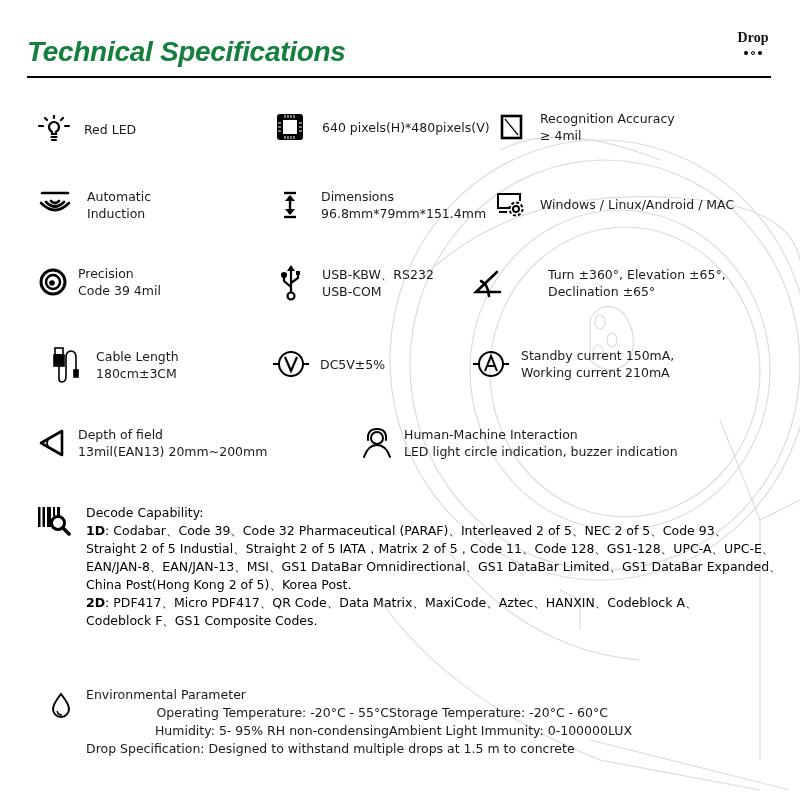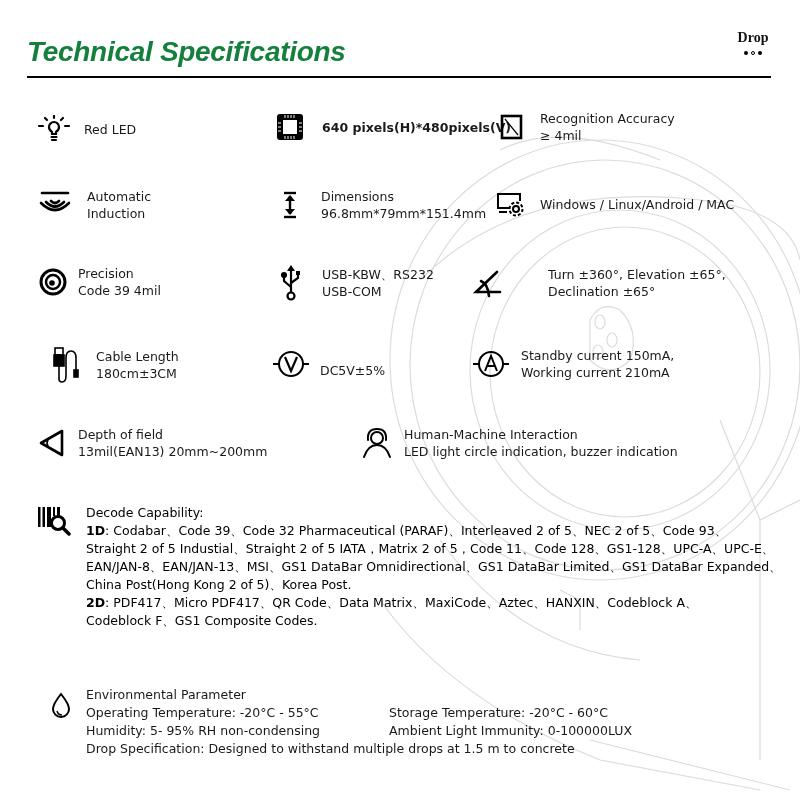--- a/index.html
+++ b/index.html
@@ -25,21 +25,21 @@
   .spec .text { font-size: 12.5px; line-height: 17px; color: #1a1a1a; }
   .spec .text span { display: block; white-space: nowrap; }
 
   .decode { position: absolute; left: 36px; top: 504px; display: flex; z-index: 1; }
   .decode .text { margin-left: 12px; font-size: 12.5px; line-height: 18px; color: #000000; width: 712px; }
   .decode .text b { font-weight: bold; }
   .decode .line { display: block; white-space: nowrap; }
 
   .env { position: absolute; left: 50px; top: 686px; display: flex; z-index: 1; }
   .env .text { margin-left: 14px; font-size: 12.5px; line-height: 18px; color: #1a1a1a; }
-  .env .row { display: flex; white-space: nowrap; }
+  .env .row { display: flex; white-space: nowrap; text-align: right; }
   .env .col1 { width: 303px; }
 </style>
 </head>
 <body>
 
 <svg class="watermark" viewBox="0 0 800 800">
   <g fill="none" stroke="#dcdcdc" stroke-width="1.2">
     <ellipse cx="600" cy="360" rx="210" ry="220"></ellipse>
     <ellipse cx="605" cy="365" rx="195" ry="205"></ellipse>
     <ellipse cx="620" cy="370" rx="150" ry="160"></ellipse>
@@ -107,21 +107,21 @@
           <line x1="19" y1="24" x2="19" y2="27"></line>
       <line x1="3" y1="11" x2="6" y2="11"></line>
           <line x1="3" y1="15" x2="6" y2="15"></line>
           <line x1="3" y1="19" x2="6" y2="19"></line>
       <line x1="24" y1="11" x2="27" y2="11"></line>
           <line x1="24" y1="15" x2="27" y2="15"></line>
           <line x1="24" y1="19" x2="27" y2="19"></line>
         </g>
       </svg>
   </span>
-  <div class="text" style="margin-left:17px;font-weight:bold;">
+  <div class="text" style="margin-left:17px;">
       <span>640 pixels(H)*480pixels(V)</span>
     </div>
 </div>
 
 <div class="spec" style="left:500px; top:110px;">
   <span class="icon" style="width:24px;height:28px;">
     <svg width="24" height="28" viewBox="0 0 24 28">
         <rect x="2" y="3" width="19" height="22" fill="none" stroke="#000" stroke-width="2.6"></rect>
         <line x1="5" y1="6" x2="18" y2="22" stroke="#000" stroke-width="1.2"></line>
       </svg>
@@ -242,21 +242,21 @@
       <rect x="22" y="24" width="4" height="7" fill="#000"></rect>
         </g>
       </svg>
   </span>
   <div class="text" style="margin-left:10px;">
     <span>Cable Length</span>
     <span>180cm±3CM</span>
   </div>
 </div>
 
-<div class="spec" style="left:272px; top:349px;align-items:flex-end;">
+<div class="spec" style="left:272px; top:349px;">
   <span class="icon" style="width:38px;height:30px;">
     <svg width="38" height="30" viewBox="0 0 38 30">
         <g stroke="#000" stroke-width="2" fill="none">
       <line x1="1" y1="15" x2="7" y2="15"></line>
           <line x1="31" y1="15" x2="37" y2="15"></line>
           <circle cx="19" cy="15" r="12"></circle>
       <path d="M13 8 L19 22 L25 8" stroke-width="2.2"></path>
         </g>
       </svg>
   </span>

